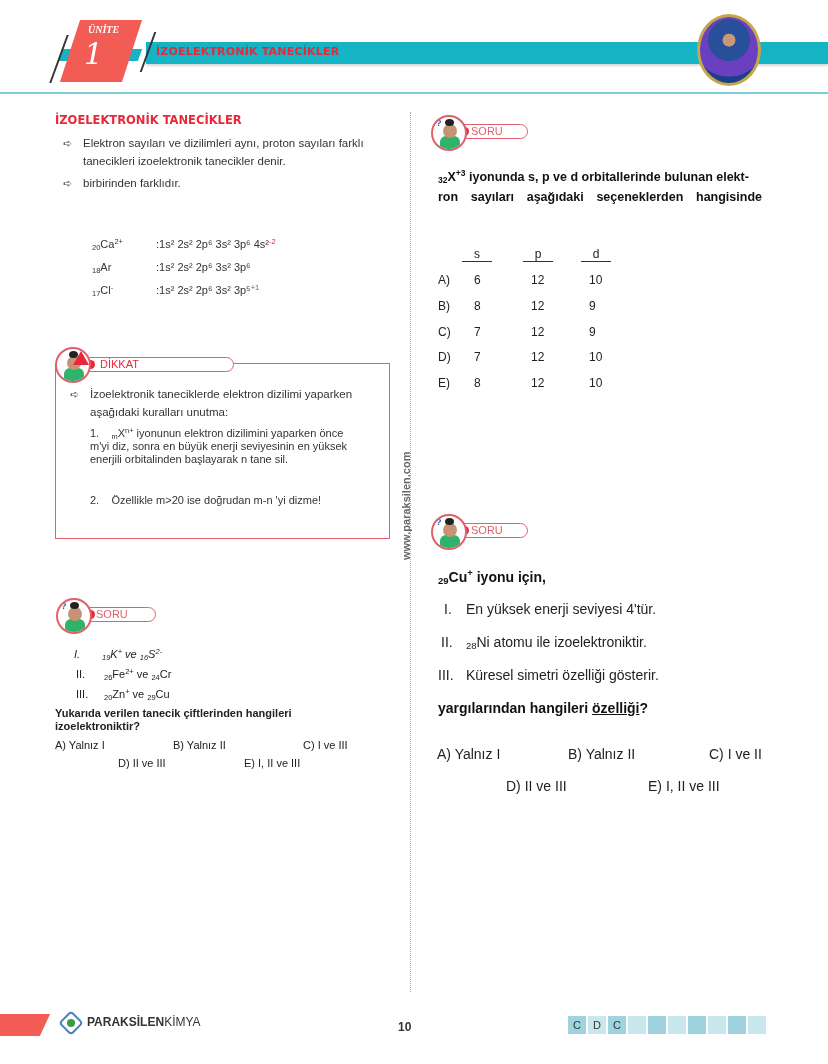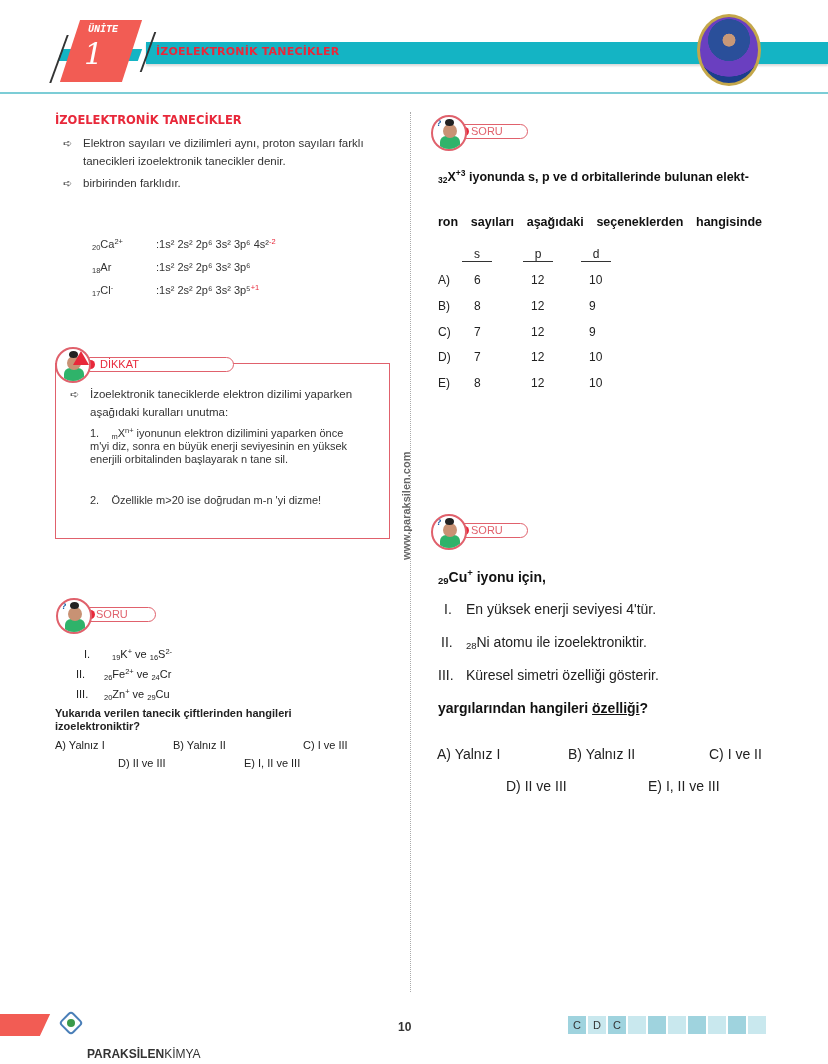--- a/index.html
+++ b/index.html
@@ -8,21 +8,21 @@
   sub, sup { font-size: 0.68em; line-height: 0; }
   sub { vertical-align: -0.25em; }
   sup { vertical-align: 0.6em; }
   .red { color: #e8283a; }
 
   
   .header-bar { left: 146px; top: 42px; width: 682px; height: 22px; background: #14b4c4; box-shadow: 0 2px 2px rgba(0,0,0,0.15); }
   .header-title { left: 156px; top: 45px; font-family: "DejaVu Sans", sans-serif; font-size: 11px; font-weight: bold; color: #e8283a; letter-spacing: 0.2px; }
   .teal-stub { left: 60px; top: 49px; width: 80px; height: 12px; background: #14b4c4; transform: skewX(-20deg); }
   .unit-badge { left: 70px; top: 20px; width: 62px; height: 62px; background: #f25c54; transform: skewX(-18deg); }
-  .unit-label { left: 88px; top: 24px; font-family: Liberation Mono, monospace; font-style: italic; font-weight: bold; font-size: 10px; color: #fff; }
+  .unit-label { left: 88px; top: 24px; font-family: Liberation Serif, serif; font-style: italic; font-weight: bold; font-size: 10px; color: #fff; }
   .unit-num { left: 84px; top: 36px; font-family: "DejaVu Serif", serif; font-style: italic; font-size: 30px; color: #fff; }
   .slash-left { left: 58px; top: 35px; width: 2px; height: 48px; background: #333; transform: skewX(-20deg); }
   .slash-right { left: 147px; top: 32px; width: 2px; height: 40px; background: #333; transform: skewX(-20deg); }
   .header-line { left: 0; top: 92px; width: 828px; height: 2px; background: #7ccdd6; }
   .avatar { left: 697px; top: 14px; width: 64px; height: 72px; border-radius: 50%; border: 3px solid #c4a74a; background: radial-gradient(circle at 50% 35%, #c89878 0 12%, #2a4f9a 13% 40%, #6a3fc0 41% 70%, #1c3f8c 71%); }
 
   
   .divider { left: 410px; top: 112px; width: 0; height: 880px; border-left: 1.5px dotted #aaa; }
   .website { left: 400px; top: 560px; transform: rotate(-90deg); transform-origin: left top; font-size: 11px; font-weight: bold; color: #666; white-space: nowrap; }
 
@@ -61,21 +61,21 @@
   .tbl-cell { font-size: 12px; color: #222; }
 
   .r2-item { font-size: 14px; color: #222; white-space: nowrap; }
   .r2-bold { font-size: 14px; font-weight: bold; color: #111; white-space: nowrap; }
   .r2-opt { font-size: 14px; color: #222; white-space: nowrap; }
 
   
   .footer-red { left: -10px; top: 1014px; width: 55px; height: 22px; background: #f25c54; transform: skewX(-25deg); }
   .footer-logo-icon { left: 62px; top: 1014px; width: 18px; height: 18px; border: 2px solid #4a7fb8; border-radius: 4px; transform: rotate(45deg); }
   .footer-logo-dot { left: 67px; top: 1019px; width: 8px; height: 8px; border-radius: 50%; background: #3a9a4a; }
-  .footer-brand { left: 87px; top: 1015px; font-size: 12px; color: #333; margin-top: 32px; }
+  .footer-brand { left: 87px; top: 1015px; font-size: 12px; color: #333; }
   .footer-brand b { font-weight: bold; }
   .page-num { left: 398px; top: 1020px; font-size: 12px; font-weight: bold; color: #333; }
   .ans-cells { left: 568px; top: 1016px; display: flex; gap: 2px; }
   .ans-cell { width: 18px; height: 18px; font-size: 11px; color: #333; text-align: center; line-height: 18px; }
 </style>
 </head>
 <body>
 
 <div class="abs teal-stub"></div>
 <div class="abs slash-left"></div>
@@ -145,21 +145,21 @@
 <div class="abs pill" style="left:82px; top:607px; width:74px;"></div>
 <div class="abs pill-dot" style="left:86px; top:610px;"></div>
 <div class="abs pill-text" style="left:96px; top:608px; color:#e0616c;">SORU</div>
 <div class="abs mascot" style="left:56px; top:598px;">
   <span class="q">?</span>
     <div class="body"></div>
     <div class="face"></div>
     <div class="hair"></div>
 </div>
 
-<div class="abs q-text" style="left:84px; top:648px;">
+<div class="abs q-text" style="left:74px; top:648px;font-style:italic;">
   <span style="display:inline-block; width:28px;">I.</span><sub>19</sub><span>K</span><sup>+</sup> <span>ve</span> <sub>16</sub><span>S</span><sup>2-</sup>
 </div>
 <div class="abs q-text" style="left:76px; top:668px;">
   <span style="display:inline-block; width:28px;">II.</span><sub>26</sub><span>Fe</span><sup>2+</sup> <span>ve</span> <sub>24</sub><span>Cr</span>
 </div>
 <div class="abs q-text" style="left:76px; top:688px;">
   <span style="display:inline-block; width:28px;">III.</span><sub>20</sub><span>Zn</span><sup>+</sup> <span>ve</span> <sub>29</sub><span>Cu</span>
 </div>
 <div class="abs q-text q-bold" style="left:55px; top:707px; line-height:13px;">
   <div>Yukarıda verilen tanecik çiftlerinden hangileri</div>
@@ -176,21 +176,21 @@
 <div class="abs pill-text" style="left:471px; top:125px; color:#e0616c;">SORU</div>
 <div class="abs mascot" style="left:431px; top:115px;">
   <span class="q">?</span>
     <div class="body"></div>
     <div class="face"></div>
     <div class="hair"></div>
 </div>
 
 <div class="abs r-q" style="left:438px; top:167px; width:324px;">
   <div><sub>32</sub><span>X</span><sup>+3</sup> <span>iyonunda s, p ve d orbitallerinde bulunan elekt-</span></div>
-  <div style="text-align-last: justify; margin-top: 25px;">ron sayıları aşağıdaki seçeneklerden hangisinde</div>
+  <div style="text-align-last: justify;">ron sayıları aşağıdaki seçeneklerden hangisinde</div>
 </div>
 
 <div class="abs tbl-head" style="left:462px; top:248px;">s</div>
 <div class="abs tbl-head" style="left:523px; top:248px;">p</div>
 <div class="abs tbl-head" style="left:581px; top:248px;">d</div>
 
 <div class="abs" style="left:438px; top:273px;">
   <span class="abs tbl-cell" style="left:0;">A)</span>
   <span class="abs tbl-cell" style="left:36px;">6</span>
   <span class="abs tbl-cell" style="left:93px;">12</span>

